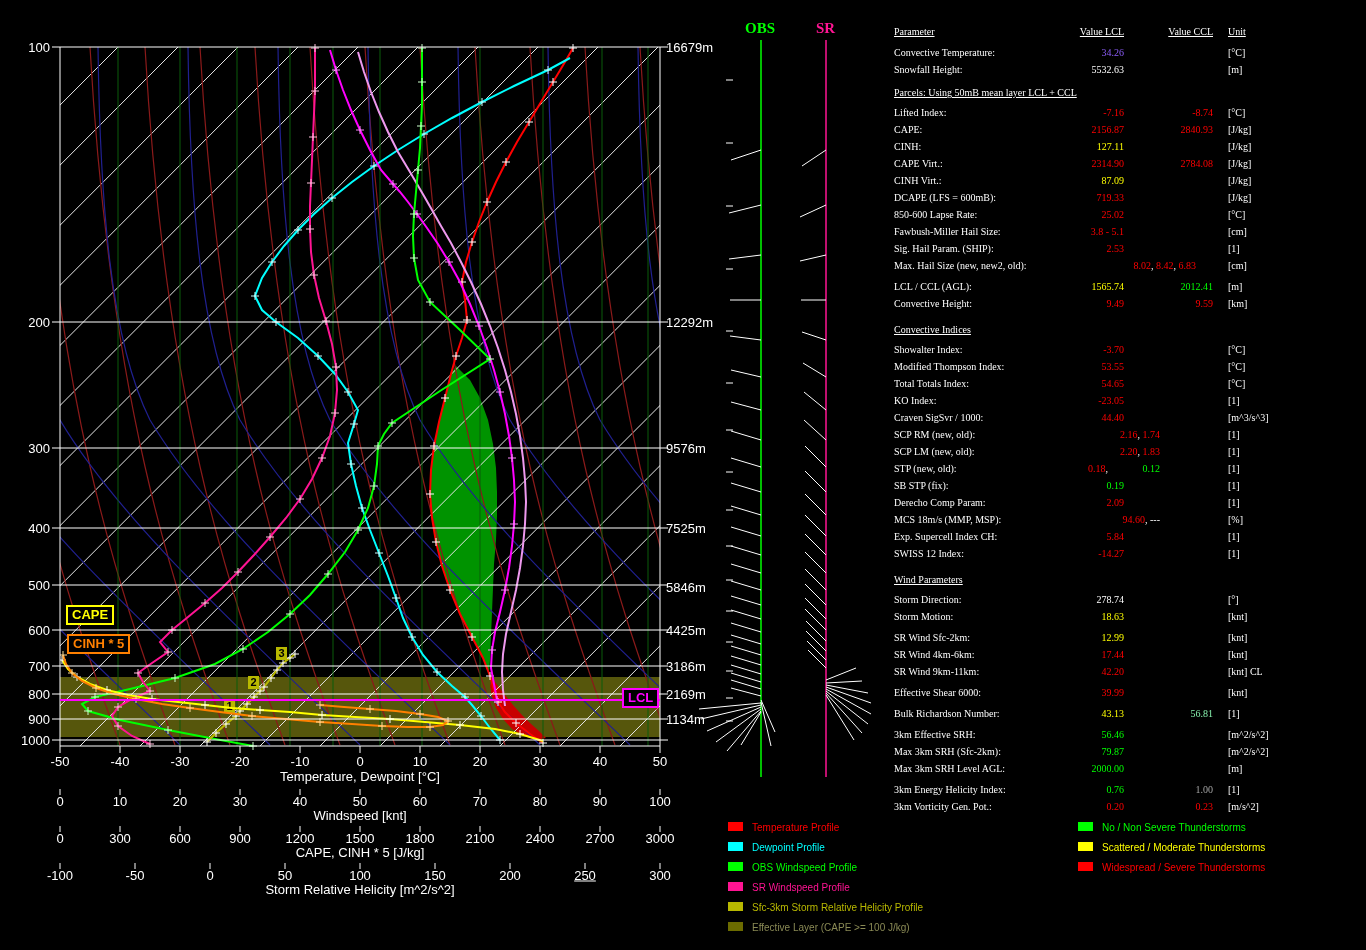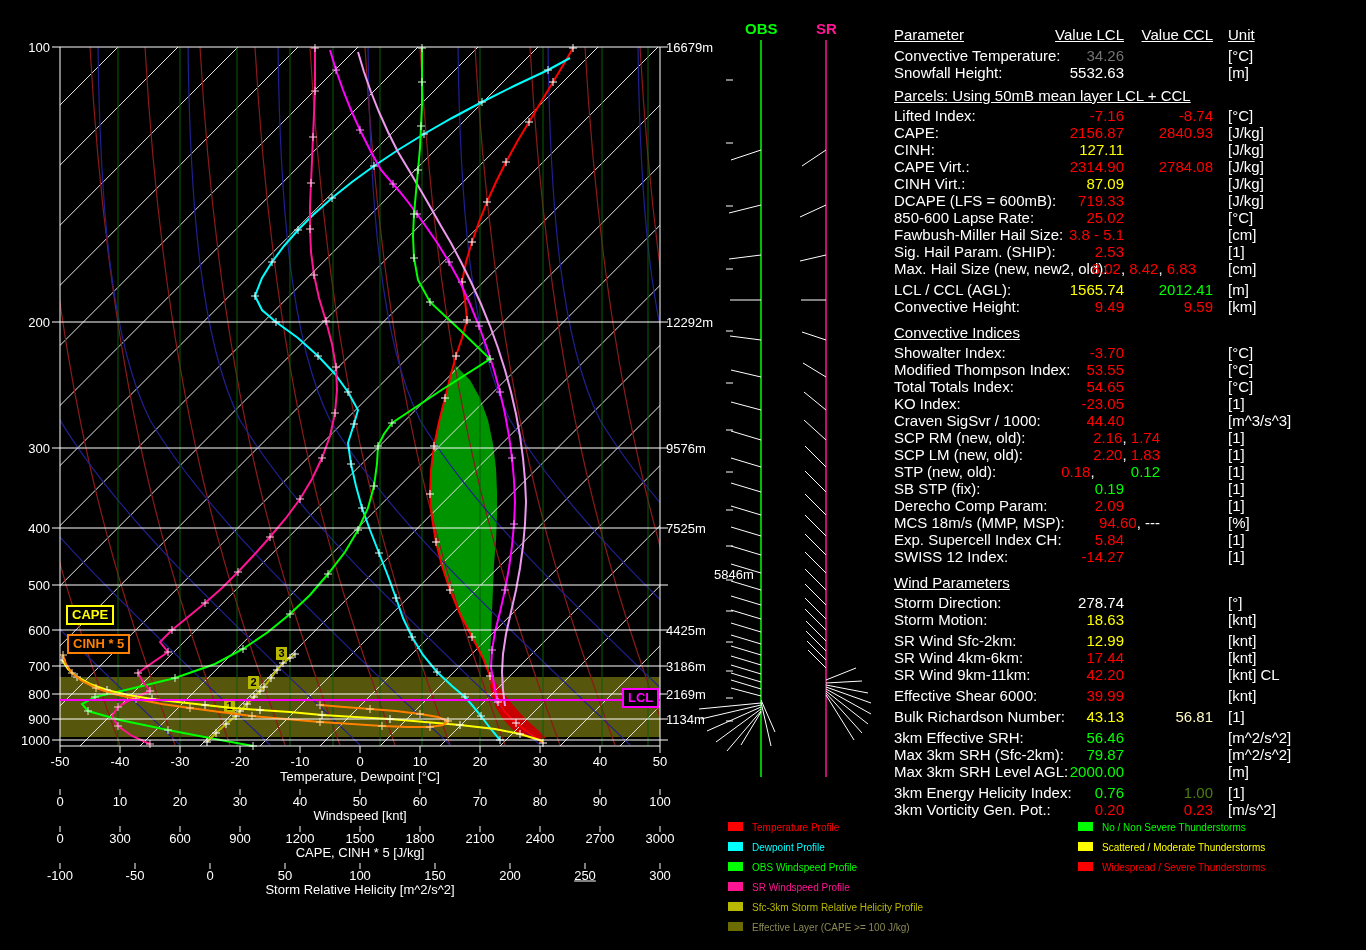--- a/index.html
+++ b/index.html
@@ -1,37 +1,37 @@
 <!DOCTYPE html>
 <html><head>
 <meta charset="utf-8">
 <style>
   html,body{margin:0;padding:0;background:#000;}
   #root{position:relative;width:1366px;height:950px;background:#000;overflow:hidden;
         font-family:"Liberation Sans",sans-serif;}
-  .abs{position:absolute;}
+  .abs{position:absolute;font-family:Liberation Serif, serif;}
   #header{left:62px;top:11px;color:#fff;font-weight:bold;font-size:15px;white-space:nowrap;}
   #header span{position:absolute;top:0;white-space:nowrap;}
   #station{left:0;}
   #hdate{left:170px;}
   #htime{left:313px;}
   #chart-svg{position:absolute;left:0;top:0;}
   .plabel{position:absolute;width:40px;text-align:right;color:#fff;font-size:13px;
           transform:translateY(-50%);}
   .hlabel{position:absolute;left:666px;color:#fff;font-size:13px;transform:translateY(-50%);}
   .axnum{position:absolute;color:#fff;font-size:13px;transform:translate(-50%,-50%);}
   .axtitle{position:absolute;color:#fff;font-size:13px;transform:translate(-50%,-50%);white-space:nowrap;}
   .boxlabel{position:absolute;background:#000;font-size:13px;font-weight:bold;
             padding:0 4px;line-height:16px;white-space:nowrap;}
   #cape-box{left:66px;top:605px;border:2px solid #ffff00;color:#ffff00;}
   #cinh-box{left:67px;top:634px;border:2px solid #ff8000;color:#ff8000;}
   #lcl-box{left:622px;top:688px;border:2px solid #ff00ff;color:#ff00ff;}
   #obs-label{left:745px;top:20px;color:#00ff00;font-weight:bold;font-size:15px;}
   #sr-label{left:816px;top:20px;color:#ff1493;font-weight:bold;font-size:15px;}
-  #table{left:894px;top:26px;width:472px;color:#fff;font-size:15px;}
+  #table{left:894px;top:26px;width:472px;color:#fff;font-size:10px;}
   #table-head{position:relative;height:21px;}
   #table-head span{position:absolute;text-decoration:underline;white-space:nowrap;}
   #th-param{left:0;}
   #th-lcl{right:242px;}
   #th-ccl{right:153px;}
   #th-unit{left:334px;}
   .trow{position:relative;height:17px;white-space:nowrap;}
   .trow.gap{margin-top:4px;}
   .tp{position:absolute;left:0;color:#fff;}
   .tv{position:absolute;right:242px;text-align:right;}
@@ -682,21 +682,21 @@
       <div class="plabel" style="left: 10px; top: 666px;">700</div>
       <div class="plabel" style="left: 10px; top: 694px;">800</div>
       <div class="plabel" style="left: 10px; top: 719px;">900</div>
       <div class="plabel" style="left: 10px; top: 740px;">1000</div>
     </div>
   <div id="height-labels">
       <div class="hlabel" style="top: 47px;">16679m</div>
       <div class="hlabel" style="top: 322px;">12292m</div>
       <div class="hlabel" style="top: 448px;">9576m</div>
       <div class="hlabel" style="top: 528px;">7525m</div>
-      <div class="hlabel" style="top: 574px; margin-left: 48px;">5846m</div>
+      <div class="hlabel" style="top: 587px;">5846m</div>
       <div class="hlabel" style="top: 630px;">4425m</div>
       <div class="hlabel" style="top: 666px;">3186m</div>
       <div class="hlabel" style="top: 694px;">2169m</div>
       <div class="hlabel" style="top: 719px;">1134m</div>
     </div>
 
   <div id="cape-box" class="boxlabel">CAPE</div>
   <div id="cinh-box" class="boxlabel">CINH * 5</div>
   <div id="lcl-box" class="boxlabel">LCL</div>
 
@@ -706,21 +706,21 @@
   <div id="table" class="abs">
     <div id="table-head">
       <span id="th-param">Parameter</span>
       <span id="th-lcl">Value LCL</span>
       <span id="th-ccl">Value CCL</span>
       <span id="th-unit">Unit</span>
     </div>
     <div id="table-body">
         <div class="trow">
           <div class="tp">Convective Temperature:</div>
-          <div class="tv"><span style="color: #737373;">34.26</span></div>
+          <div class="tv"><span style="color: #8b5cf6;">34.26</span></div>
           <div class="tu">[°C]</div>
         </div>
         <div class="trow">
           <div class="tp">Snowfall Height:</div>
           <div class="tv"><span style="color: rgb(255, 255, 255);">5532.63</span></div>
           <div class="tu">[m]</div>
         </div>
         <div class="sect first-sect">Parcels: Using 50mB mean layer LCL + CCL</div>
         <div class="trow">
           <div class="tp">Lifted Index:</div>
@@ -880,42 +880,42 @@
           <div class="tu">[knt] CL</div>
         </div>
         <div class="trow gap">
           <div class="tp">Effective Shear 6000:</div>
           <div class="tv"><span style="color: rgb(255, 0, 0);">39.99</span></div>
           <div class="tu">[knt]</div>
         </div>
         <div class="trow gap">
           <div class="tp">Bulk Richardson Number:</div>
           <div class="tv"><span style="color: rgb(255, 255, 0);">43.13</span></div>
-          <div class="tv ccl"><span style="color: #fef9c3;">56.81</span></div>
+          <div class="tv ccl"><span style="color: #86efac;">56.81</span></div>
           <div class="tu">[1]</div>
         </div>
         <div class="trow gap">
           <div class="tp">3km Effective SRH:</div>
           <div class="tv"><span style="color: rgb(0, 255, 0);">56.46</span></div>
           <div class="tu">[m^2/s^2]</div>
         </div>
         <div class="trow">
           <div class="tp">Max 3km SRH (Sfc-2km):</div>
           <div class="tv"><span style="color: rgb(0, 255, 0);">79.87</span></div>
           <div class="tu">[m^2/s^2]</div>
         </div>
         <div class="trow">
           <div class="tp">Max 3km SRH Level AGL:</div>
           <div class="tv"><span style="color: rgb(0, 255, 0);">2000.00</span></div>
           <div class="tu">[m]</div>
         </div>
         <div class="trow gap">
           <div class="tp">3km Energy Helicity Index:</div>
           <div class="tv"><span style="color: rgb(0, 255, 0); padding-left: 27px;">0.76</span></div>
-          <div class="tv ccl"><span style="color: #4d7c0f;">1.00</span></div>
+          <div class="tv ccl"><span style="color: #a3a3a3;">1.00</span></div>
           <div class="tu">[1]</div>
         </div>
         <div class="trow">
           <div class="tp">3km Vorticity Gen. Pot.:</div>
           <div class="tv"><span style="color: rgb(255, 0, 0);">0.20</span></div>
           <div class="tv ccl"><span style="color: rgb(255, 0, 0);">0.23</span></div>
           <div class="tu">[m/s^2]</div>
         </div>
       </div>
   </div>

